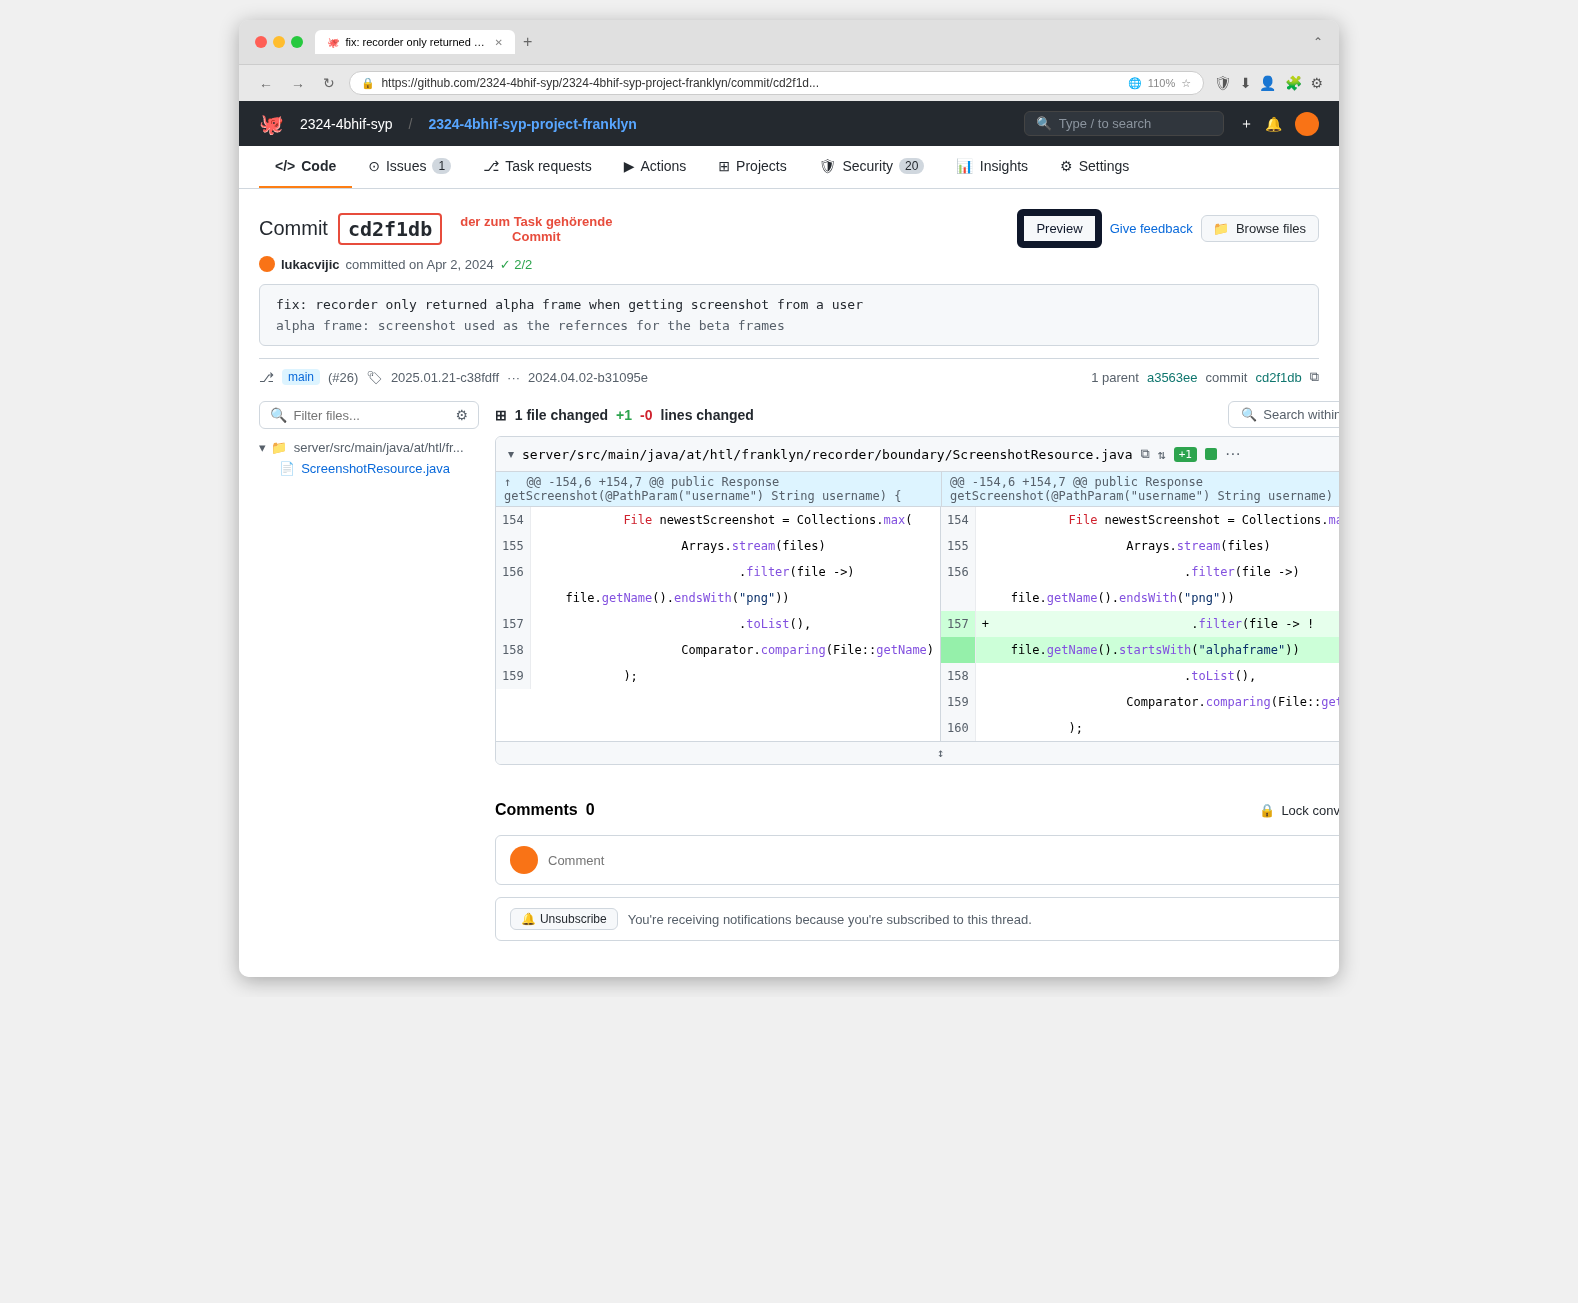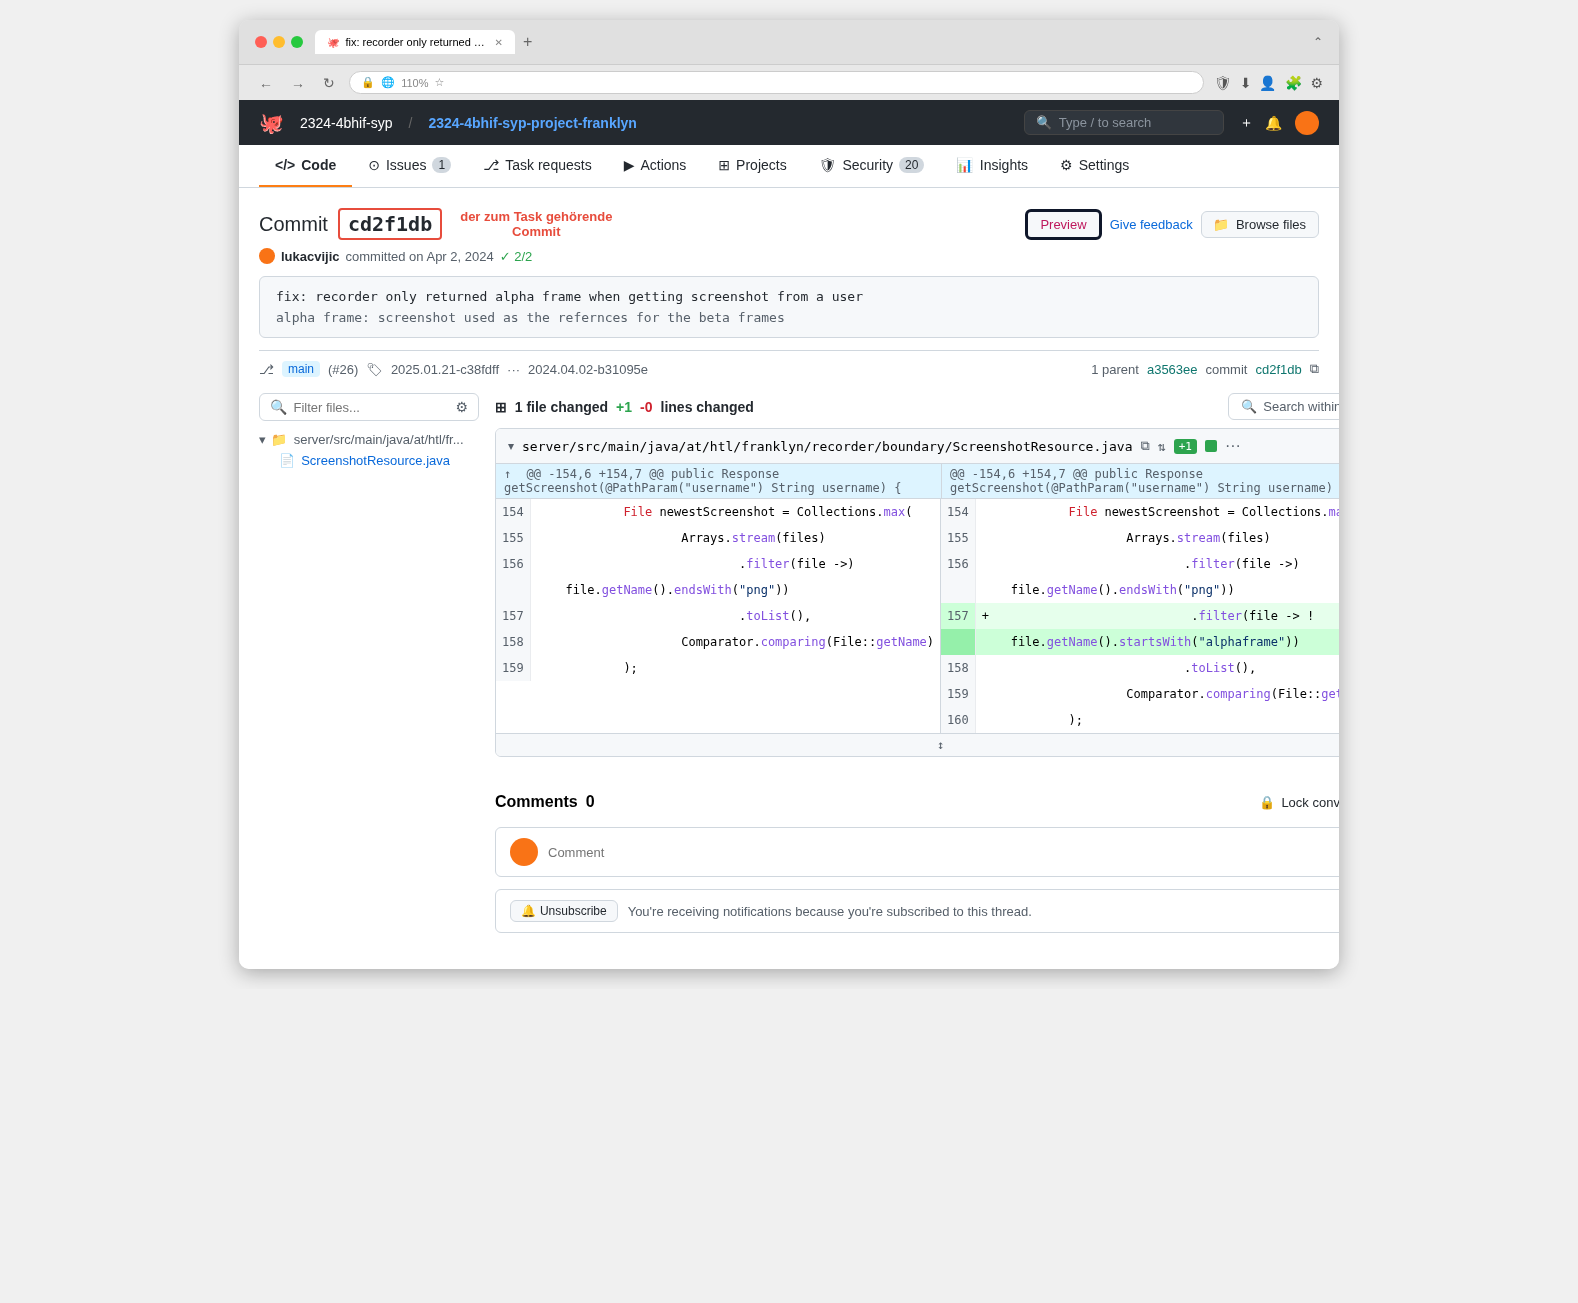--- a/index.html
+++ b/index.html
@@ -165,26 +165,26 @@
     .annotation-red {
       color: #e74c3c;
       font-size: 13px;
       font-weight: 600;
       text-align: center;
     }
 
     .commit-actions { display: flex; gap: 8px; align-items: center; }
     .btn-preview {
       background: #f6f8fa;
-      border: 3px solid #0f172a;
+      border: 7px solid #0f172a;
       border-radius: 6px;
       padding: 5px 12px;
       font-size: 13px;
       cursor: pointer;
-      color: #be185d;
+      color: #0f172a;
     }
     .btn-feedback {
       background: none;
       border: none;
       color: #0969da;
       font-size: 13px;
       cursor: pointer;
     }
     .btn-browse {
       background: #f6f8fa;
@@ -438,20 +438,21 @@
     </div>
     <div style="margin-left: auto; color: #666; font-size: 12px;">⌃</div>
   </div>
 
   <div class="address-bar-row">
     <button class="nav-btn">←</button>
     <button class="nav-btn">→</button>
     <button class="nav-btn">↻</button>
     <div class="address-bar">
       <span style="color:#888;font-size:11px;">🔒</span>
+      <span class="address-text">https://github.com/2324-4bhif-syp/2324-4bhif-syp-project-franklyn/commit/cd2f1d...</span>
       <span style="font-size:11px;color:#888;">🌐</span>
       <span style="font-size:11px;color:#888;">110%</span>
       <span style="font-size:11px;color:#888;">☆</span>
     </div>
     <div class="browser-icons">
       <span>🛡</span>
       <span>⬇</span>
       <span>👤</span>
       <span>🧩</span>
       <span>⚙</span>

